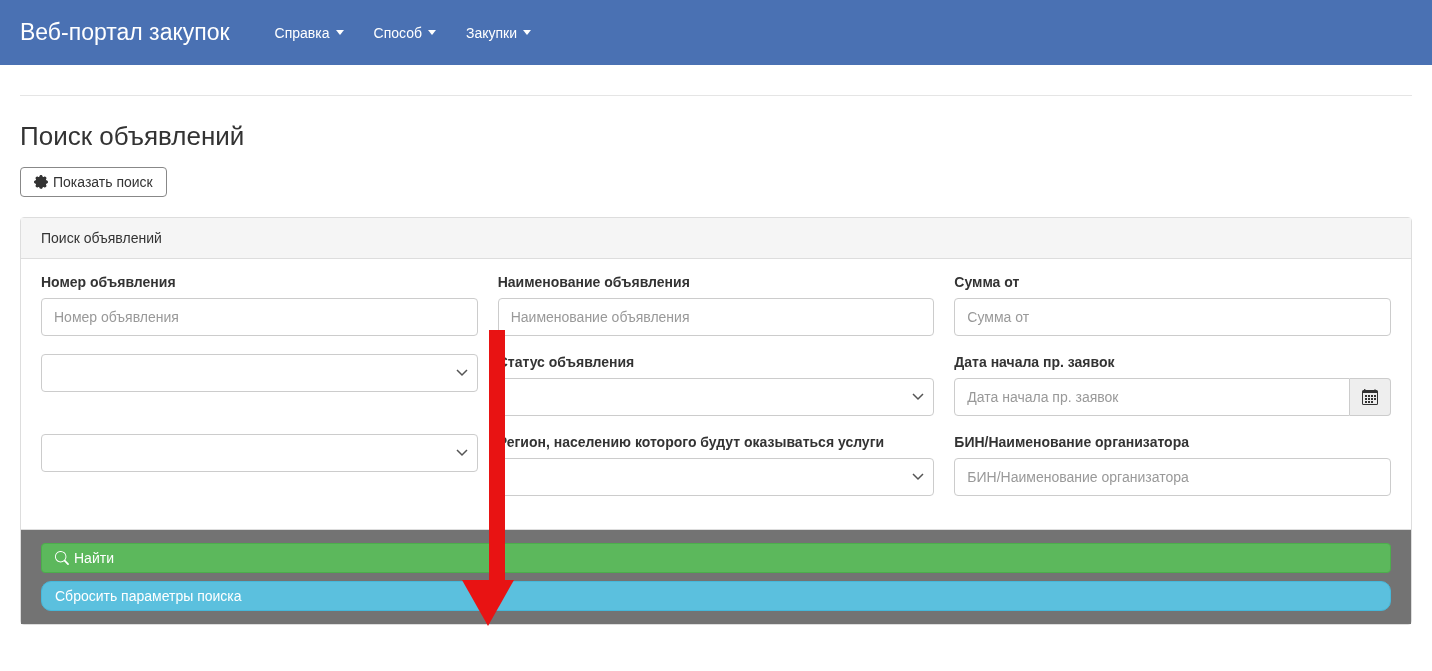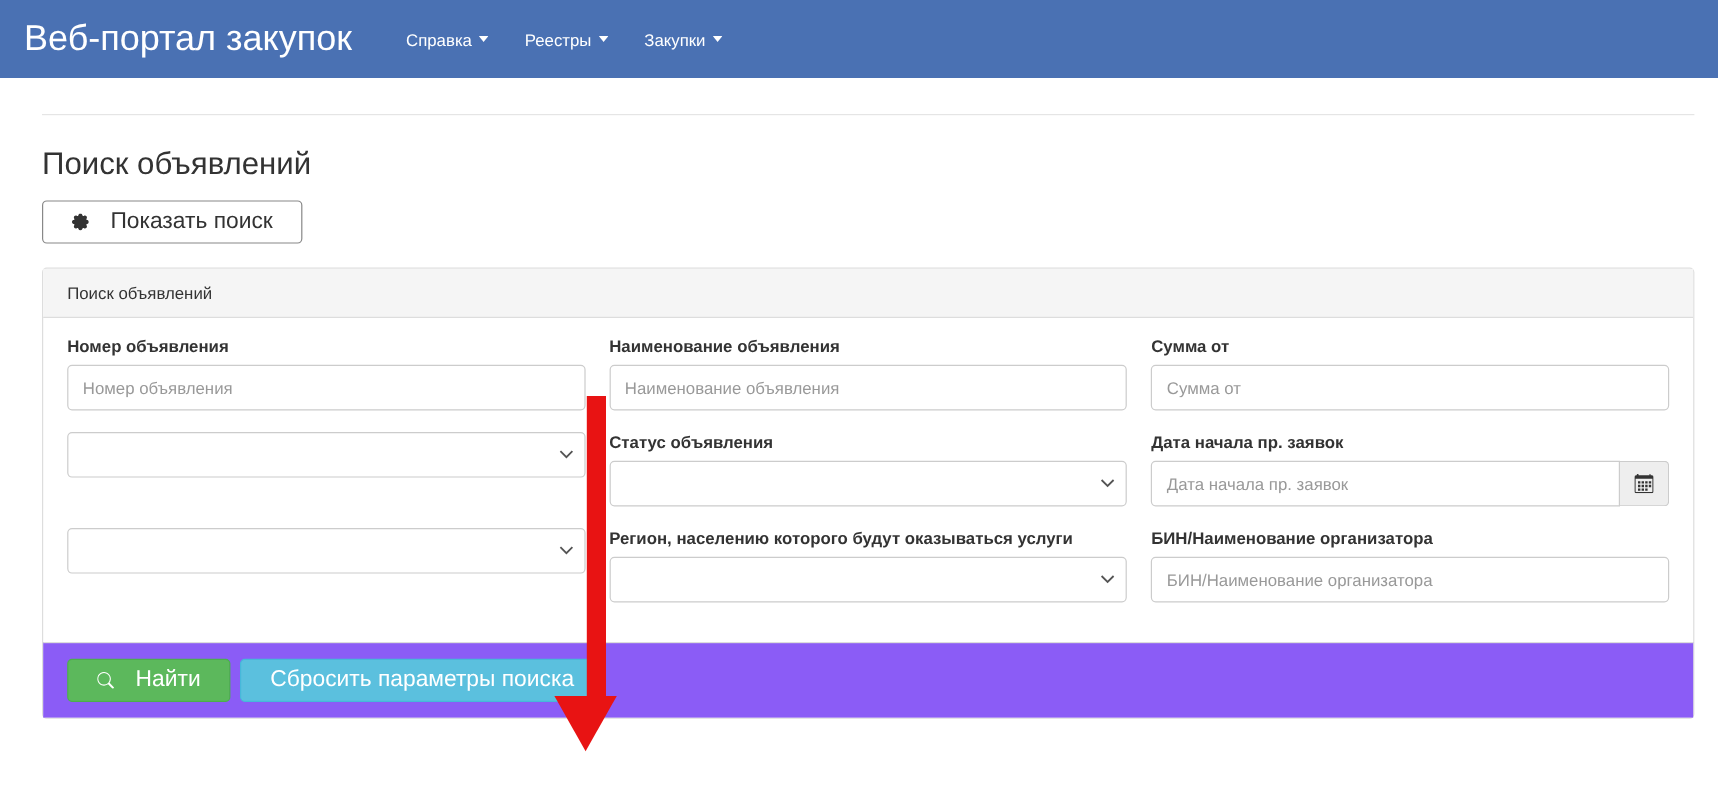--- a/index.html
+++ b/index.html
@@ -1,38 +1,38 @@
 <!DOCTYPE html>
 <html><head>
 <meta charset="utf-8">
 <style>
 * { box-sizing: border-box; margin: 0; padding: 0; }
 body { font-family: "Helvetica Neue", Helvetica, Arial, sans-serif; font-size: 14px; color: #333; background: #fff; }
 
 .navbar { background: #4a71b3; color: #fff; height: 65px; display: flex; align-items: center; padding: 0 20px; }
-.navbar-brand { font-size: 30px; color: #fff; font-weight: 400; margin-right: 30px; }
+.navbar-brand { font-size: 23px; color: #fff; font-weight: 400; margin-right: 30px; }
 .nav-item { color: #fff; padding: 10px 15px; display: flex; align-items: center; cursor: pointer; text-align: center; }
 .nav-item .caret { margin-left: 6px; }
 
-.container { padding: 20px; margin-left: 15px; }
+.container { padding: 20px; }
 
 hr.top-sep { border: none; border-top: 1px solid #e5e5e5; margin: 10px 0 25px 0; }
 
 .page-title { font-size: 26px; font-weight: 400; color: #333; margin-bottom: 15px; }
 
-.btn { display: inline-flex; align-items: center; padding: 6px 24px; font-size: 19px; border-radius: 4px; cursor: pointer; border: 1px solid transparent; gap: 13px; }
+.btn { display: inline-flex; align-items: center; padding: 6px 13px; font-size: 14px; border-radius: 4px; cursor: pointer; border: 1px solid transparent; }
 .btn-default { background: #fff; border: 1px solid #888; color: #333; }
 .btn-success { background: #5cb85c; border-color: #4cae4c; color: #fff; }
-.btn-info { background: #5bc0de; border-color: #46b8da; color: #fff; }
+.btn-info { background: #5bc0de; border-color: #46b8da; color: #fff; border-radius: 10px; }
 .btn .icon { margin-right: 5px; }
 
 .panel { border: 1px solid #ddd; border-radius: 4px; margin-top: 20px; background: #fff; }
 .panel-heading { background: #f5f5f5; border-bottom: 1px solid #ddd; padding: 12px 20px; color: #333; font-size: 14px; }
 .panel-body { padding: 15px 20px; }
-.panel-footer { background: #8b5cf6; border-top: 1px solid #ddd; padding: 13px 20px; display: flex; gap: 8px; }
+.panel-footer { background: #737373; border-top: 1px solid #ddd; padding: 13px 20px; display: flex; gap: 8px; flex-direction: column; }
 
 .form-row { display: flex; gap: 20px; margin-bottom: 18px; }
 .form-group { flex: 1; }
 .form-group label { display: block; font-weight: 700; margin-bottom: 8px; font-size: 14px; color: #333; }
 .form-control { width: 100%; height: 38px; padding: 6px 12px; font-size: 14px; color: #555; border: 1px solid #ccc; border-radius: 4px; background: #fff; }
 .form-control::placeholder { color: #999; }
 select.form-control { appearance: none; -webkit-appearance: none; background: #fff; padding-right: 28px; }
 .select-wrap { position: relative; }
 .select-wrap .chevron { position: absolute; right: 10px; top: 50%; transform: translateY(-50%); pointer-events: none; }
 
@@ -53,21 +53,21 @@
   <div class="navbar-brand">Веб-портал закупок</div>
   <div class="nav-item">
     <span>Справка</span>
     <span class="caret">
       <svg width="8" height="5" viewBox="0 0 8 5">
           <path d="M0 0 L8 0 L4 5 Z" fill="#fff"></path>
         </svg>
     </span>
   </div>
   <div class="nav-item">
-    <span>Реестры</span>
+    <span>Способ</span>
     <span class="caret">
       <svg width="8" height="5" viewBox="0 0 8 5">
           <path d="M0 0 L8 0 L4 5 Z" fill="#fff"></path>
         </svg>
     </span>
   </div>
   <div class="nav-item">
     <span>Закупки</span>
     <span class="caret">
       <svg width="8" height="5" viewBox="0 0 8 5">

